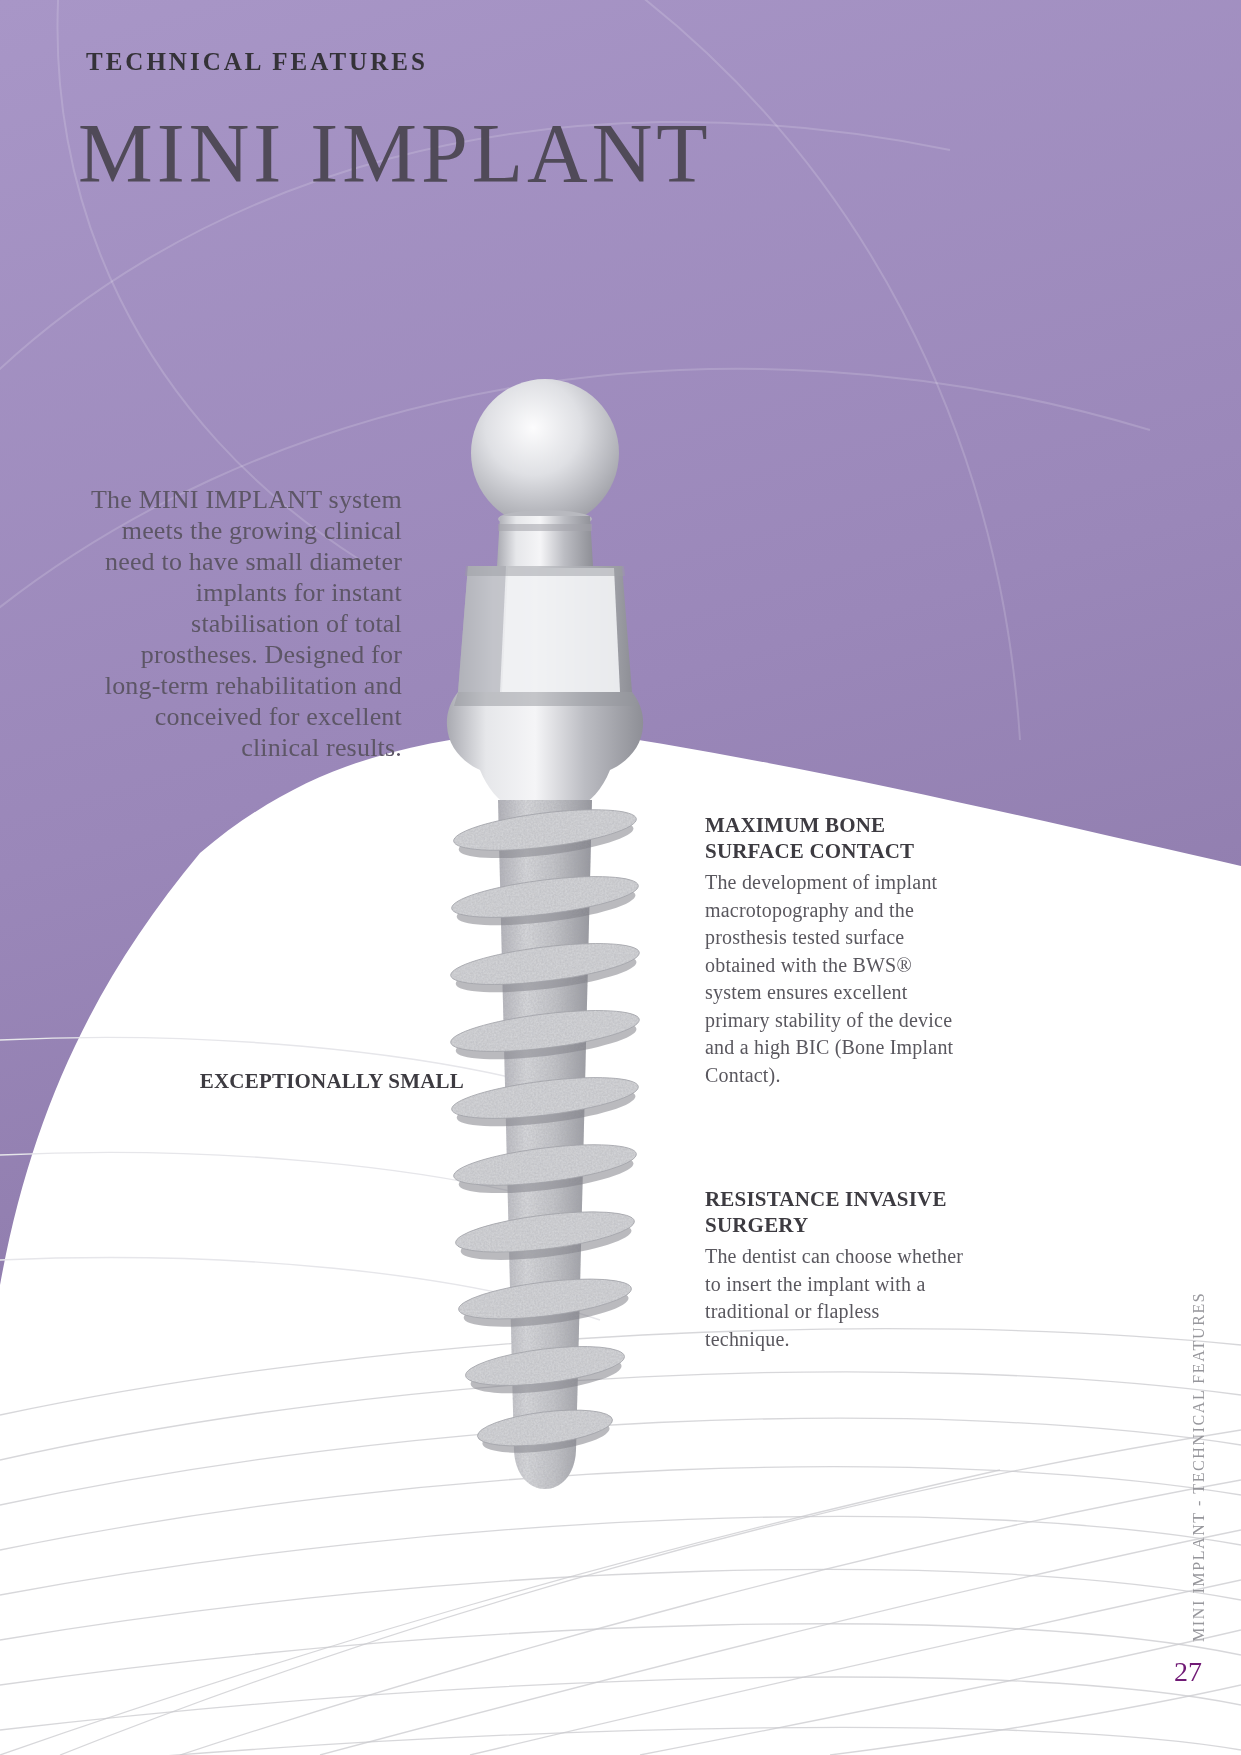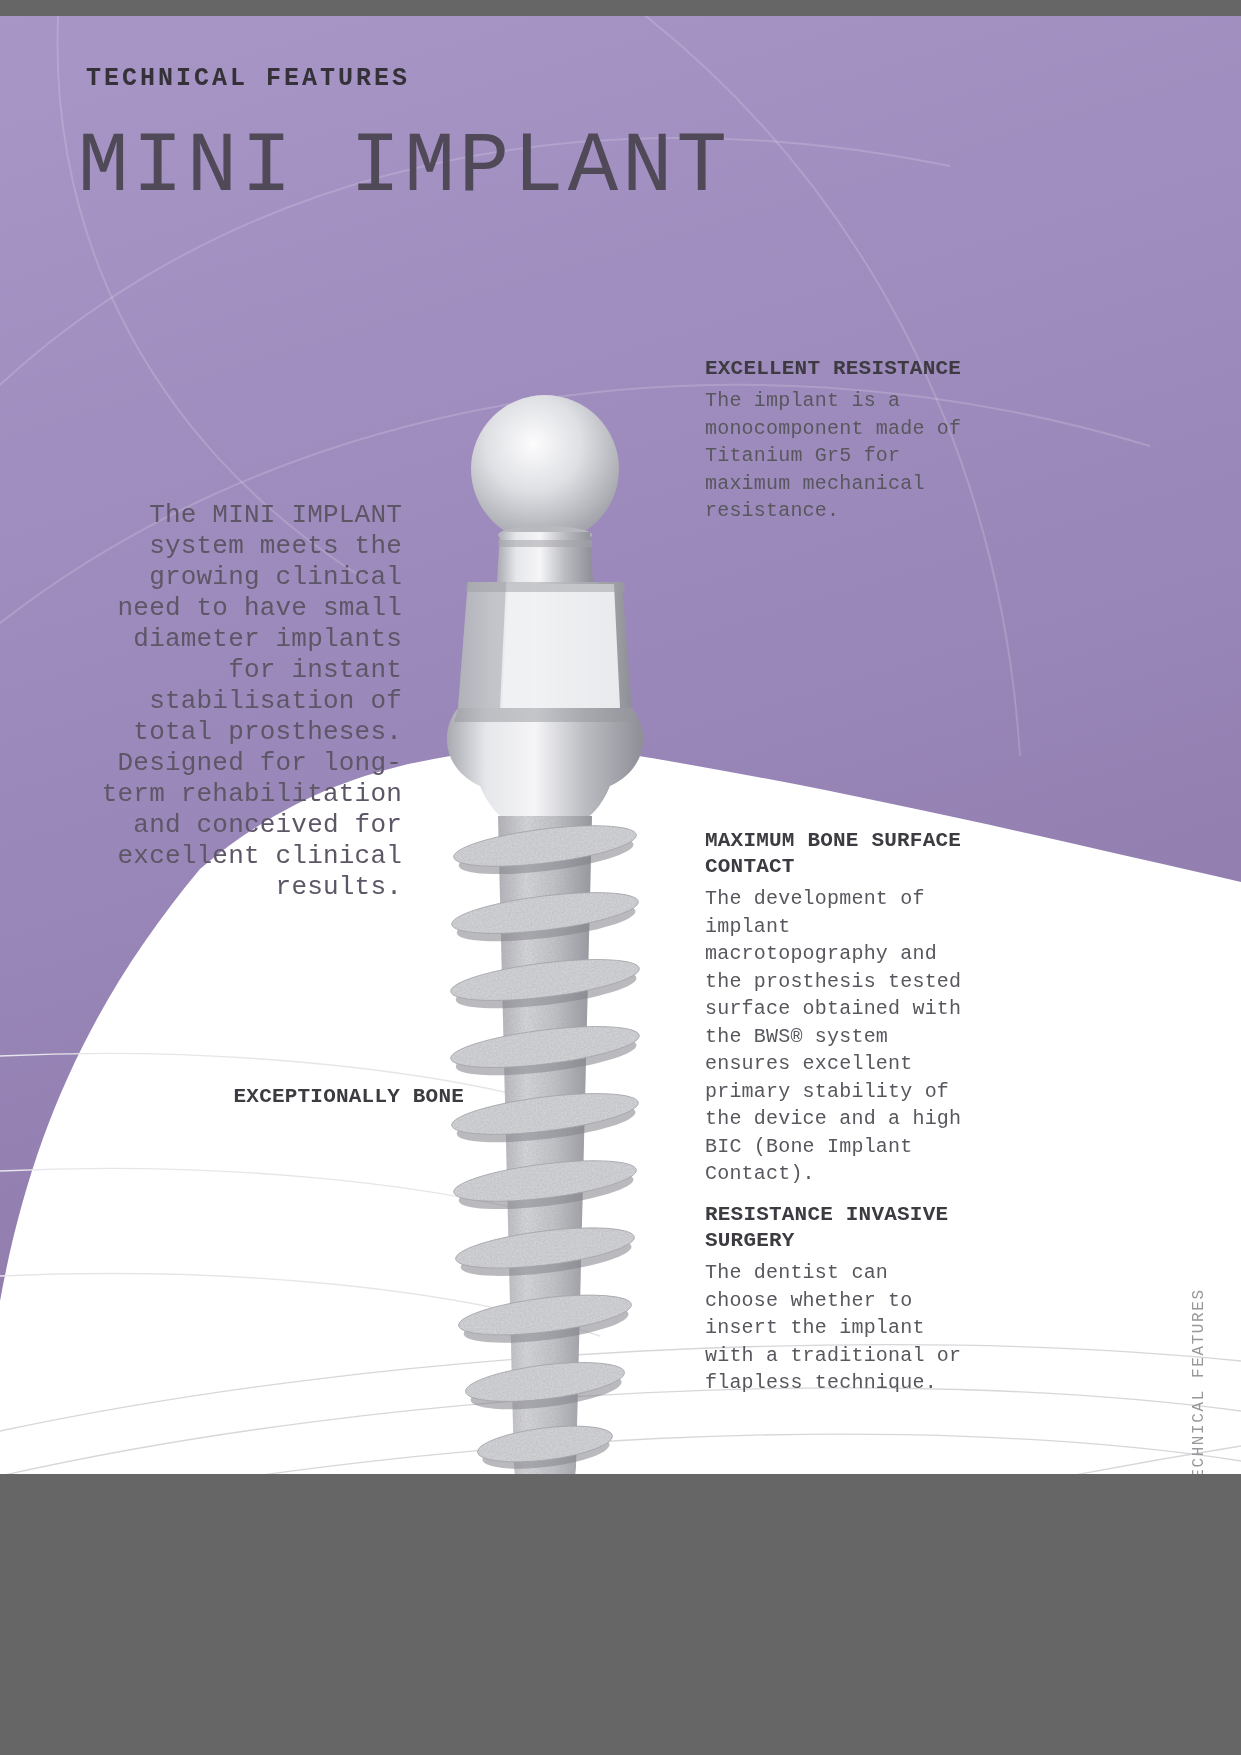--- a/index.html
+++ b/index.html
@@ -1,22 +1,22 @@
 <!DOCTYPE html>
 <html><head>
 <meta charset="utf-8">
 <style>
   html,body{margin:0;padding:0;background:#666;}
   .page{
     position:relative;
-    width:1241px;height:1458px;
-    margin:16px auto;
+    width:1241px;height:1755px;
+    margin:0 auto;
     background:#ffffff;
     overflow:hidden;
-    font-family:Liberation Mono, monospace;
+    font-family:Liberation Serif, serif;
   }
   .backdrop{position:absolute;left:0;top:0;width:1241px;height:1755px;}
   .kicker{
     position:absolute;left:86px;top:48px;
     font-size:25px;font-weight:bold;letter-spacing:3px;
     color:#343238;
   }
   .title{
     position:absolute;left:78px;top:104px;
     font-size:84px;font-weight:100;letter-spacing:4px;
@@ -221,36 +221,32 @@
         </g>
       </g>
     </g>
   </svg>
 
   <div class="kicker">TECHNICAL FEATURES</div>
   <div class="title">MINI IMPLANT</div>
 
   <div class="intro">The MINI IMPLANT system meets the growing clinical need to have small diameter implants for instant stabilisation of total prostheses. Designed for long-term rehabilitation and conceived for excellent clinical results.</div>
 
-  <div class="feature f-right f-r1">
-    <p class="head">EXCELLENT RESISTANCE</p>
-    <p class="body">The implant is a monocomponent made of Titanium Gr5 for maximum mechanical resistance.</p>
-  </div>
 
 
   <div class="feature f-right f-r3">
     <p class="head">MAXIMUM BONE SURFACE CONTACT</p>
     <p class="body">The development of implant macrotopography and the prosthesis tested surface obtained with the BWS® system ensures excellent primary stability of the device and a high BIC (Bone Implant Contact).</p>
   </div>
 
   <div class="feature f-right f-r4">
     <p class="head">RESISTANCE INVASIVE SURGERY</p>
     <p class="body">The dentist can choose whether to insert the implant with a traditional or flapless technique.</p>
   </div>
 
   <div class="feature f-left">
-    <p class="head">EXCEPTIONALLY BONE</p>
+    <p class="head">EXCEPTIONALLY SMALL</p>
   </div>
 
   <div class="vertical-caption">MINI IMPLANT - TECHNICAL FEATURES</div>
   <div class="page-number">27</div>
 
 </div>
 
 </body></html>

